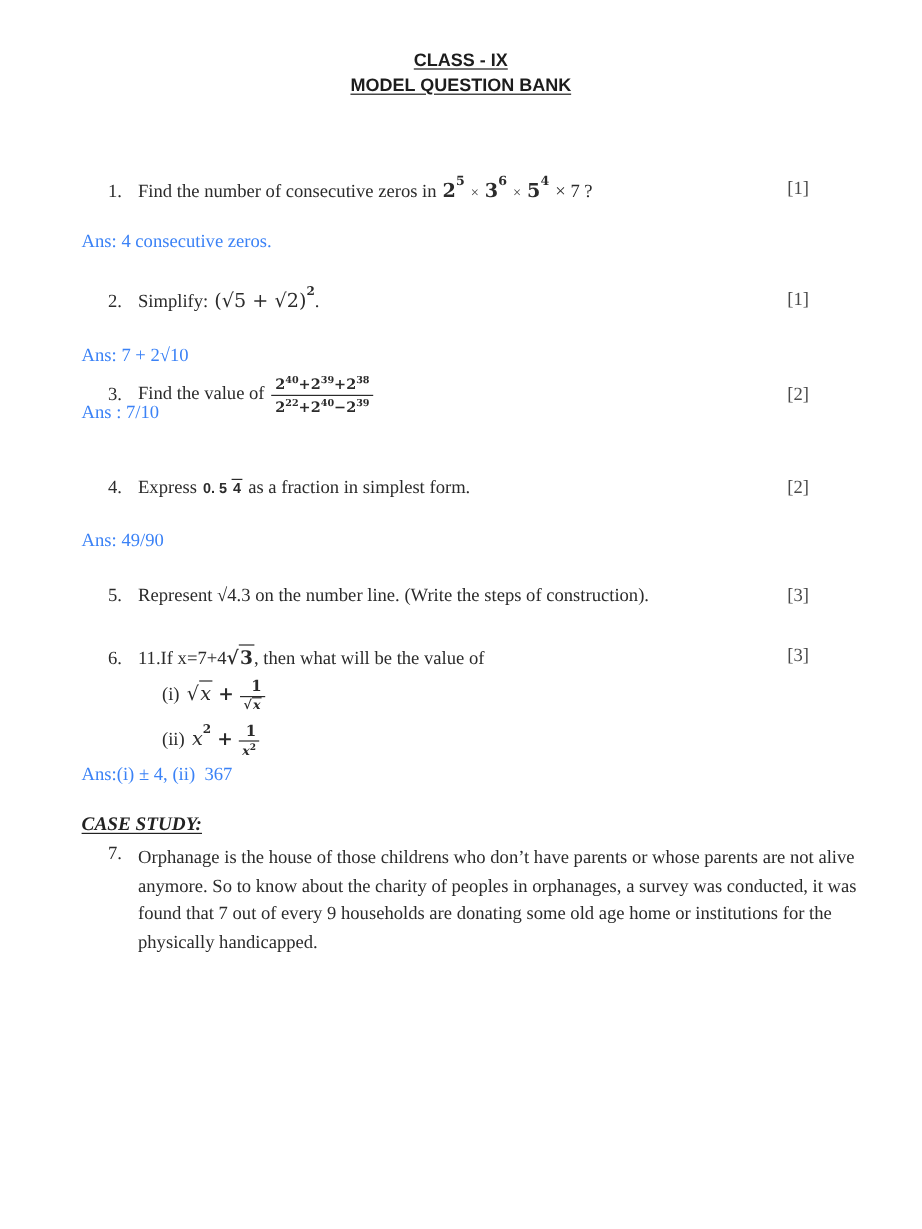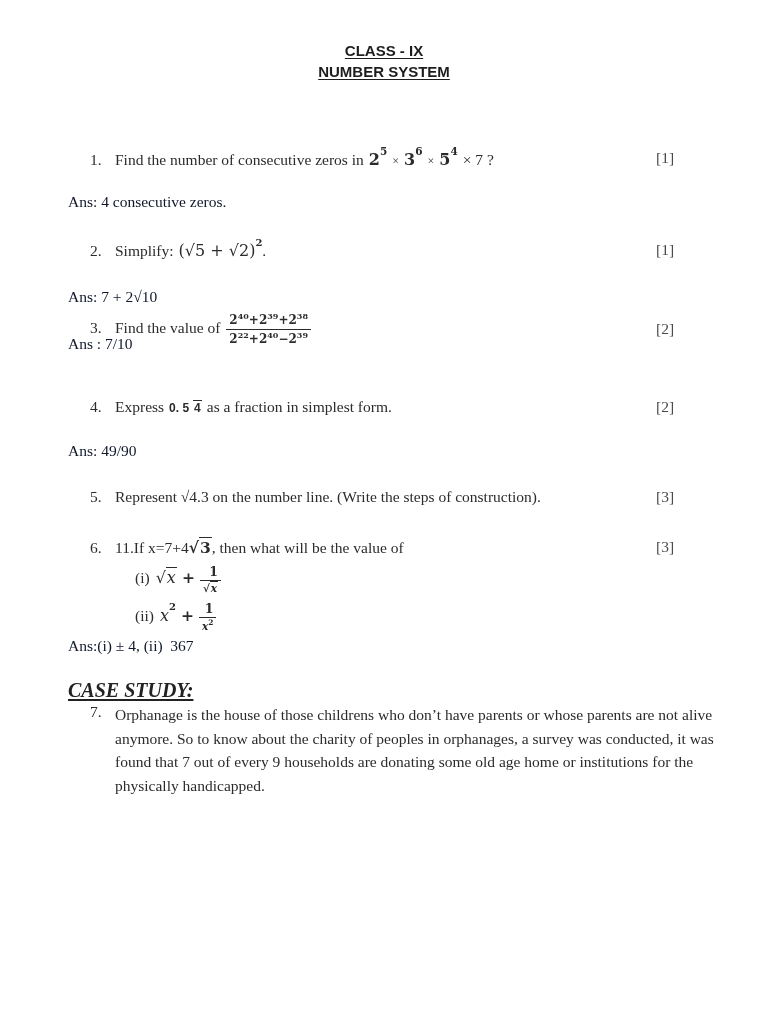--- a/index.html
+++ b/index.html
@@ -14,21 +14,21 @@
     line-height:21px; color:#1d1d1d; }
   .header .h-line { text-decoration:underline; text-underline-offset:2px; }
 
   
   .q-row { position:absolute; left:90px; width:660px; white-space:nowrap; }
   .qnum { display:inline-block; width:25px; }
   .marks { position:absolute; left:566px; top:0; color:#4a4a4a; }
   .marks.mid { top:8px; }
 
   
-  .ans { position:absolute; left:68px; white-space:pre-wrap; color:#0f172a; }
+  .ans { position:absolute; left:68px; white-space:pre-wrap; color:#3b82f6; }
 
   
   .mathb { font-family:"DejaVu Serif", serif; font-weight:bold; font-size:16px; }
   .msup  { font-family:"DejaVu Serif", serif; font-weight:bold; font-size:10.5px;
            vertical-align:super; position:relative; top:-4px; }
   .mx    { font-size:12px; margin:0 5px; color:#3a3a3a; }
   .mgap  { margin-left:5px; }
   .expr  { font-family:"DejaVu Serif", serif; font-size:16px; }
   .esup  { font-family:"DejaVu Serif", serif; font-weight:bold; font-size:10px;
            vertical-align:super; position:relative; top:-4px; }
@@ -48,33 +48,33 @@
   .bold { font-weight:bold; }
   .plus { font-weight:bold; margin:0 5px; font-family:"DejaVu Serif", serif; }
   .decimal-bold { font-family:Liberation Sans, sans-serif; font-weight:bold; font-size:12px; }
   .overbar { border-top:1.5px solid #2b2b2b; padding:0 1px; }
 
   .sub-row { position:absolute; left:135px; white-space:nowrap; }
   .sublabel { margin-right:6px; }
 
   
   .case-heading { position:absolute; left:68px; font-weight:bold; font-style:italic;
-    font-size:20px; text-decoration:underline; text-underline-offset:2px; color:#222; }
+    font-size:16px; text-decoration:underline; text-underline-offset:2px; color:#222; }
   .para-row { position:absolute; left:90px; width:650px; display:flex; }
   .para-row .qnum { flex:0 0 25px; }
   .para-text { flex:1; line-height:23.5px; white-space:normal;font-family:Liberation Serif, serif; }
 </style>
 </head>
 <body>
 
 <div class="page">
 
   <div class="header">
     <div class="h-line">CLASS - IX</div>
-    <div class="h-line">NUMBER SYSTEM</div>
+    <div class="h-line">MODEL QUESTION BANK</div>
   </div>
 
   <div class="q-row" style="top:149px">
     <span class="qnum">1.</span><span>Find the number of consecutive zeros in</span><span class="mgap mathb">2</span><span class="msup">5</span><span class="mx">×</span><span class="mathb">3</span><span class="msup">6</span><span class="mx">×</span><span class="mathb">5</span><span class="msup">4</span><span class="mgap">× 7 ?</span>
     <span class="marks">[1]</span>
   </div>
   <div class="ans" style="top:193px">Ans: 4 consecutive zeros.</div>
 
   <div class="q-row" style="top:241px">
     <span class="qnum">2.</span><span>Simplify:</span><span class="mgap expr">(√5 + √2)</span><span class="esup">2</span><span>.</span>

